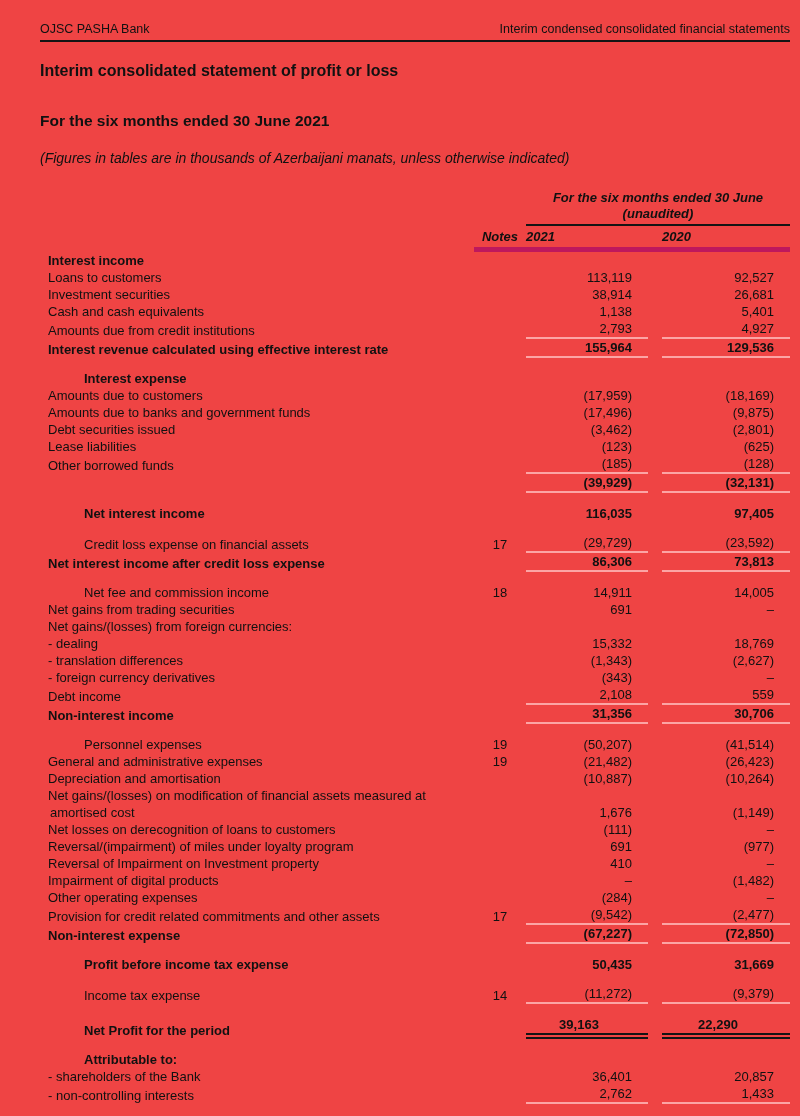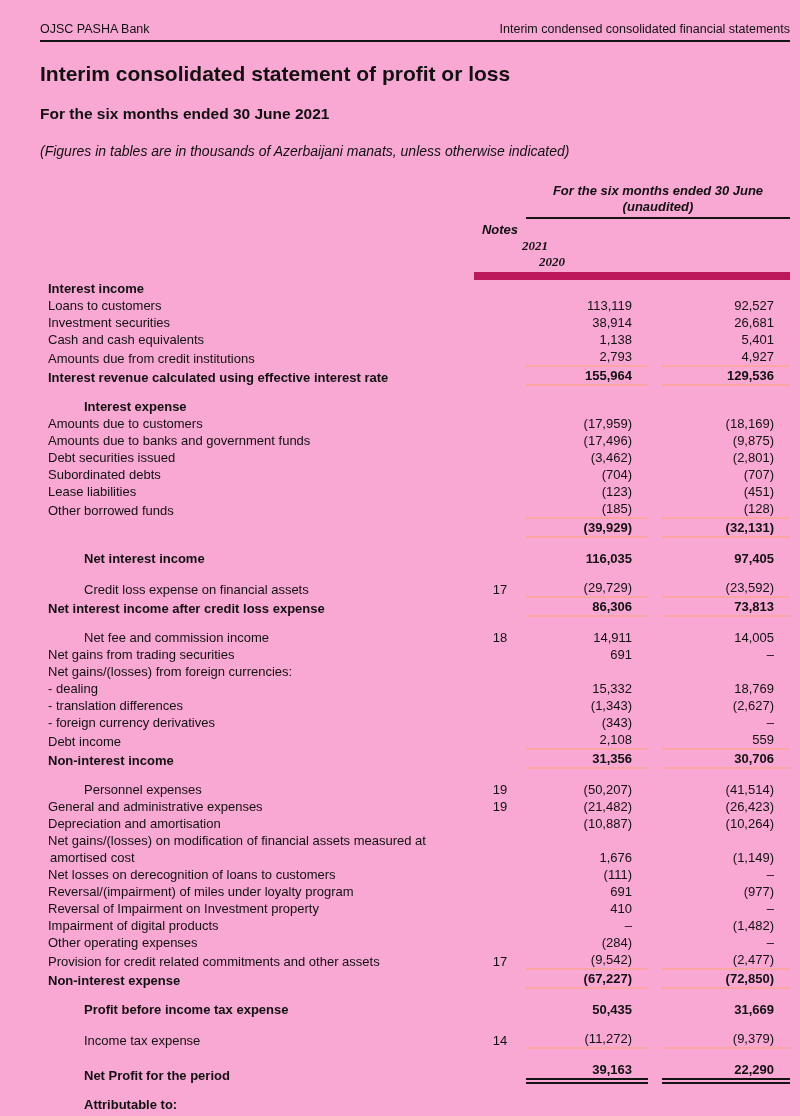--- a/index.html
+++ b/index.html
@@ -2,70 +2,69 @@
 <html><head>
 <meta charset="utf-8">
 <style>
   * { margin: 0; padding: 0; box-sizing: border-box; }
   html, body { background: #e8e8e8; }
   .page {
     position: relative;
     width: 800px;
     height: 1116px;
     margin: 0 auto;
-    background: #f9a8d4;
+    background: #ef4444;
     color: #111;
     font-family: "Liberation Sans", "DejaVu Sans", sans-serif;
     padding: 22px 10px 0 40px;
     overflow: hidden;
   }
   
   .doc-header {
     display: flex;
     justify-content: space-between;
     align-items: baseline;
     font-size: 12.5px;
     padding-bottom: 4px;
     border-bottom: 2px solid #141414;
   }
   
-  .title { font-size: 21px; font-weight: bold; margin-top: 20px; }
-  .subtitle { font-size: 15.5px; font-weight: bold; margin-top: 19px; }
+  .title { font-size: 16px; font-weight: bold; margin-top: 20px; }
+  .subtitle { font-size: 15.5px; font-weight: bold; margin-top: 32px; }
   .figures-note { font-size: 14px; font-style: italic; margin-top: 20px; }
   
   .fin-table { margin-top: 24px; font-size: 13px; }
   .trow { display: flex; align-items: flex-end; line-height: 17px; min-height: 17px; }
   .trow.b { font-weight: bold; }
   .trow.gap { margin-top: 12px; margin-left: 36px; }
   .lbl { flex: 1; padding-right: 4px; padding-left: 8px; }
   .lbl.ind { padding-left: 10px; }
   .note { width: 52px; text-align: center; }
   .v1 { width: 122px; }
   .v2 { width: 128px; margin-left: 14px; }
   .num { text-align: right; padding-right: 16px; }
   .num.ln { border-bottom: 2px solid #fca5a5; }
-  .num.dbl { border-bottom: 6px double #141414; }
+  .num.dbl { border-bottom: 6px double #141414; text-align: center; }
   
   .thead { font-weight: bold; font-style: italic; }
   .period-cell {
     width: 264px;
     text-align: center;
     line-height: 16px;
     padding-bottom: 2px;
     border-bottom: 2px solid #141414;
   }
   .cols-rule {
     display: flex;
-    border-bottom: 8px solid #be185d;
+    border-bottom: 5px solid #be185d;
     padding: 3px 0 2px 0;
     line-height: 16px;
-    flex-direction: column;
   }
   .cols-rule .note { width: 52px; }
-  .cols-rule .v1, .cols-rule .v2 { text-align: center; padding-right: 0; font-family: Liberation Serif, serif; }
+  .cols-rule .v1, .cols-rule .v2 { text-align: left; padding-right: 0; }
 </style>
 </head>
 <body>
 
 <div class="page">
 
   <div class="doc-header">
     <span>OJSC PASHA Bank</span>
     <span>Interim condensed consolidated financial statements</span>
   </div>
@@ -148,30 +147,24 @@
           <div class="v1 num">(17,496)</div>
           <div class="v2 num">(9,875)</div>
         </div>
         <div class="trow">
           <div class="lbl">Debt securities issued</div>
           <div class="note"></div>
           <div class="v1 num">(3,462)</div>
           <div class="v2 num">(2,801)</div>
         </div>
         <div class="trow">
-          <div class="lbl">Subordinated debts</div>
-          <div class="note"></div>
-          <div class="v1 num">(704)</div>
-          <div class="v2 num">(707)</div>
-        </div>
-        <div class="trow">
           <div class="lbl">Lease liabilities</div>
           <div class="note"></div>
           <div class="v1 num">(123)</div>
-          <div class="v2 num">(451)</div>
+          <div class="v2 num">(625)</div>
         </div>
         <div class="trow">
           <div class="lbl">Other borrowed funds</div>
           <div class="note"></div>
           <div class="v1 num ln">(185)</div>
           <div class="v2 num ln">(128)</div>
         </div>
         <div class="trow b">
           <div class="lbl"></div>
           <div class="note"></div>

